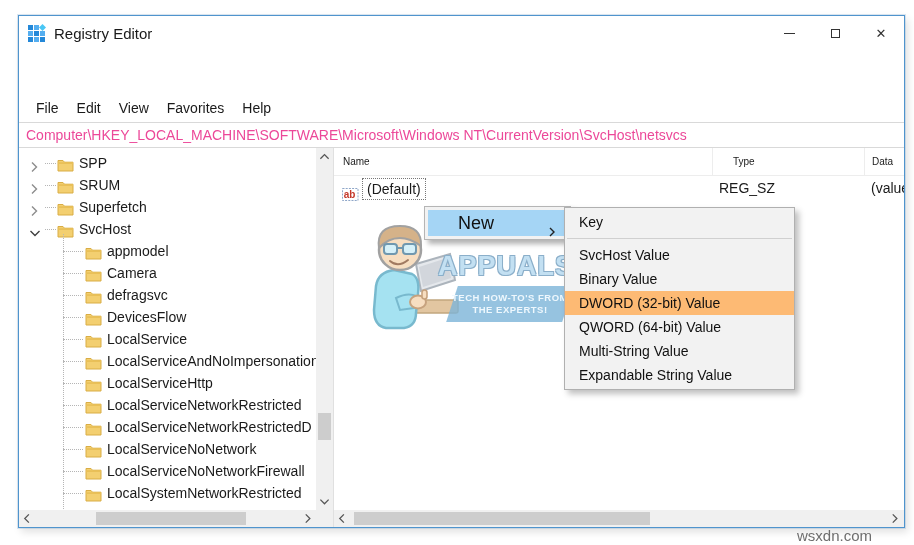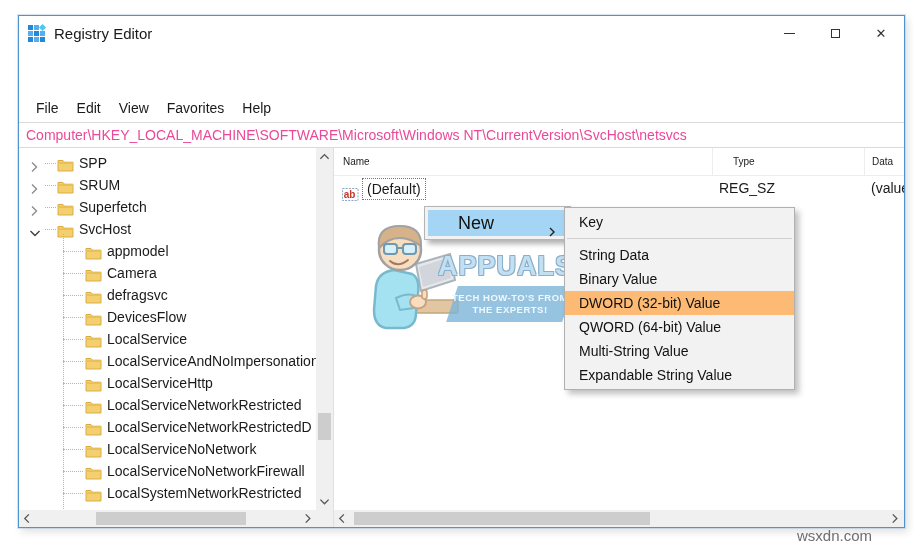--- a/index.html
+++ b/index.html
@@ -414,21 +414,21 @@
           </svg>
       </span>
     </div>
   </div>
 
   <div class="submenu" id="submenu">
       <div class="smi">Key</div>
       <div class="sep">
         <div></div>
       </div>
-      <div class="smi">String Data</div>
+      <div class="smi">SvcHost Value</div>
       <div class="smi">Binary Value</div>
       <div class="smi hl">DWORD (32-bit) Value</div>
       <div class="smi">QWORD (64-bit) Value</div>
       <div class="smi">Multi-String Value</div>
       <div class="smi">Expandable String Value</div>
     </div>
 
   <div class="site-credit">wsxdn.com</div>
 
 </div>

